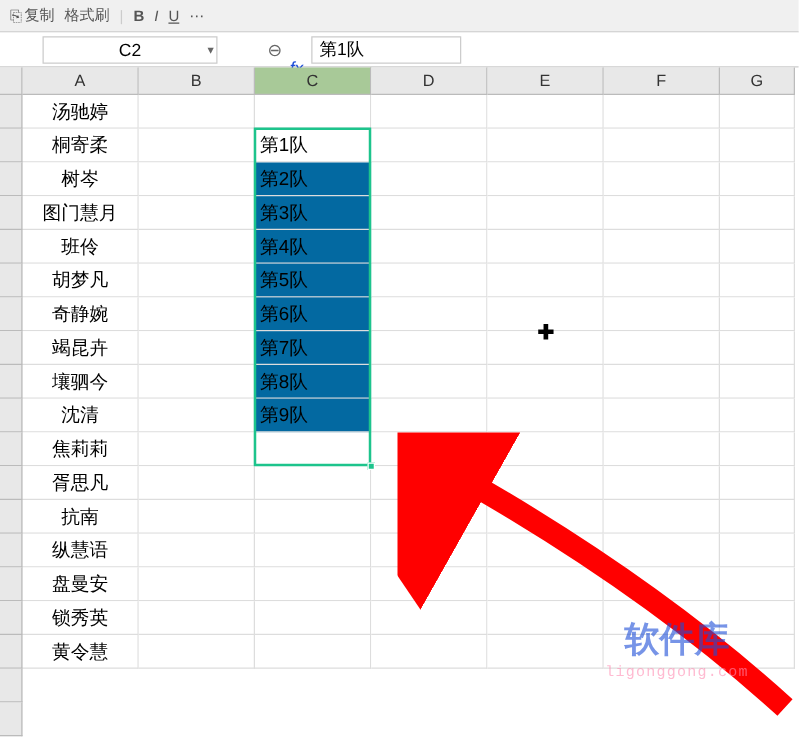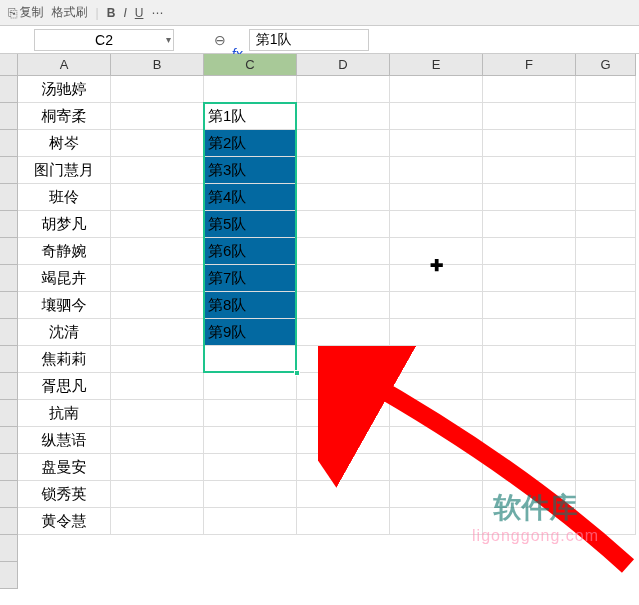--- a/index.html
+++ b/index.html
@@ -44,22 +44,22 @@
     .fill-handle { position: absolute; width: 6px; height: 6px; background: #1dc48c; border: 1px solid #fff; }
     
     .autofill-btn { position: absolute; width: 22px; height: 18px; border: 1px solid #aaa; background: #fff; display: flex; align-items: center; justify-content: center; font-size: 11px; color: #555; }
     .autofill-btn::after { content: "▾"; font-size: 8px; margin-left: 2px; color: #888; }
     
     .plus-cursor { position: absolute; font-size: 16px; font-weight: bold; color: #000; pointer-events: none; }
     
     .arrow { position: absolute; pointer-events: none; }
     
     .watermark { position: absolute; right: 40px; bottom: 60px; text-align: center; pointer-events: none; }
-    .wm-line1 { color: #0f766e; font-size: 28px; font-weight: bold; opacity: 0.6; }
-    .wm-line2 { color: #ff8db3; font-size: 16px; opacity: 0.6; letter-spacing: 1px; }
+    .wm-line1 { color: #1d4ed8; font-size: 28px; font-weight: bold; opacity: 0.6; }
+    .wm-line2 { color: #ff8db3; font-size: 12px; opacity: 0.6; letter-spacing: 1px; font-family: Liberation Mono, monospace; }
   </style>
 </head>
 <body>
 
 <div class="toolbar">
   <span class="toolbar-item">
     <span>⎘</span>
     <span>复制</span>
   </span>
   <span class="toolbar-item">

